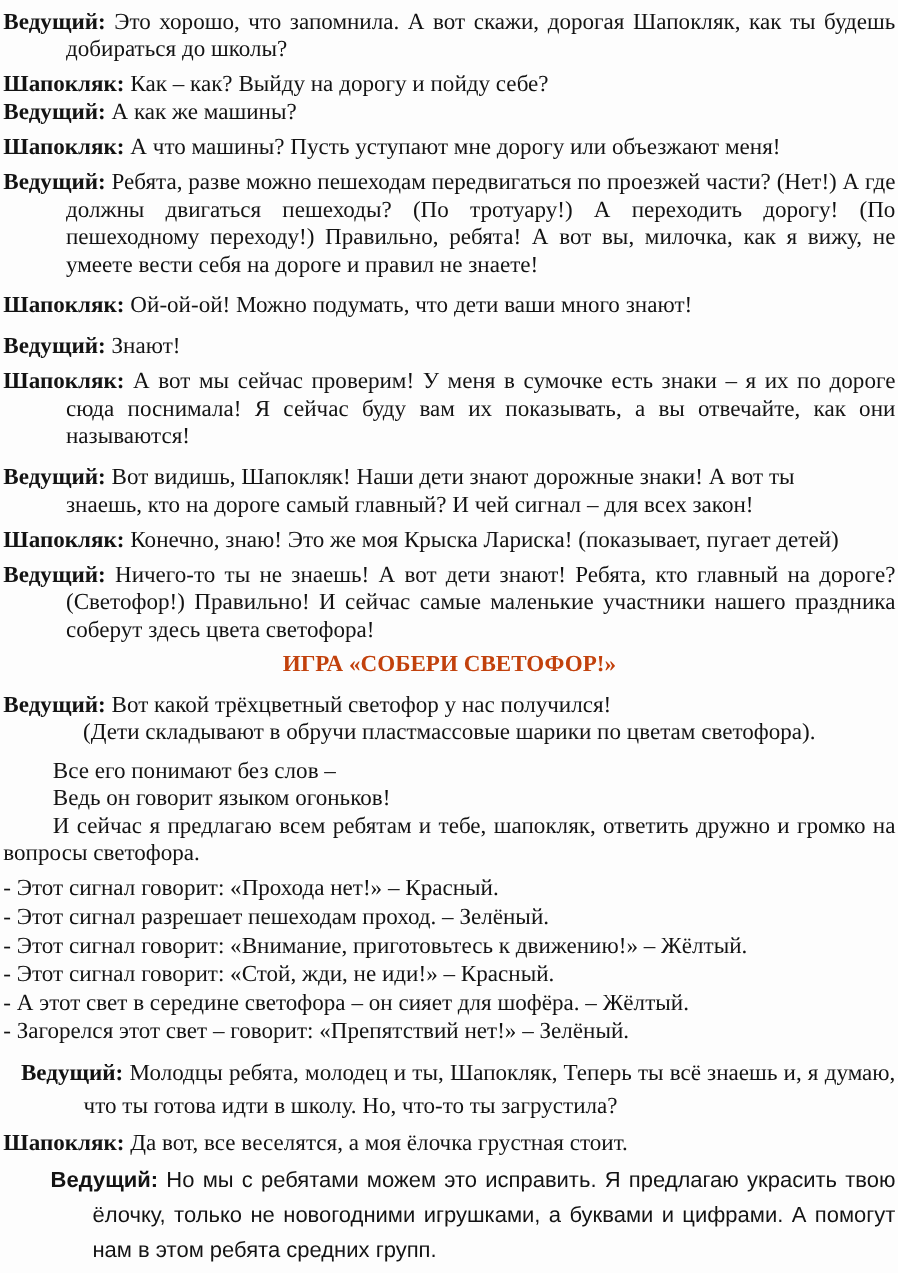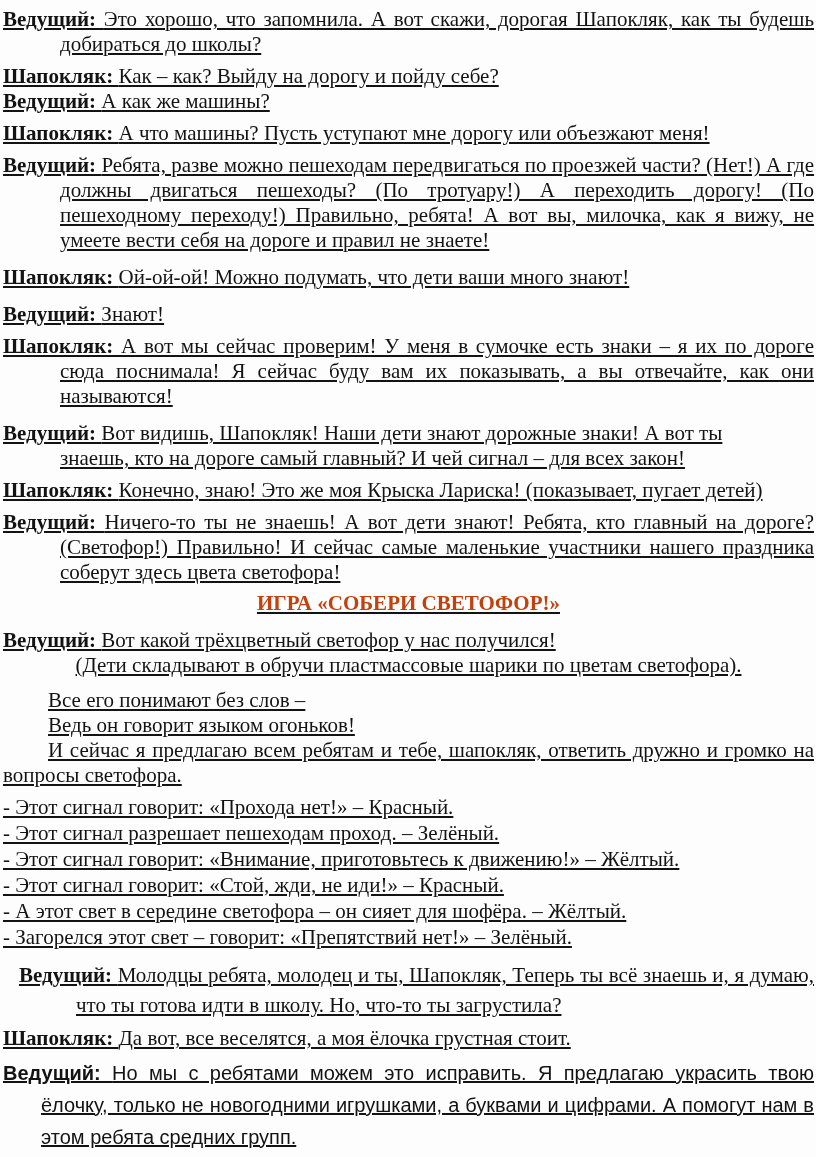--- a/index.html
+++ b/index.html
@@ -9,25 +9,24 @@
     overflow: hidden;
   }
   .page {
     box-sizing: border-box;
     width: 816px; height: 1157px;
     padding: 7px 2px 0 3px;
     font-family: "Liberation Serif", serif;
     font-size: 21px;
     line-height: 25px;
     color: #131313;
-    text-decoration: underline;
   }
   .p { margin: 0 0 7px 0; }
   .hang  { padding-left: 57px; text-indent: -57px; }
-  .hang38{ padding-left: 38px; text-indent: -38px; }
+  .hang38{ padding-left: 38px; text-indent: -38px; margin-left: 43px; }
   .just  { text-align: justify; }
   .center{ text-align: center; }
   .red   { color: #c2410c; font-weight: bold; }
   .ind45 { padding-left: 45px; }
   .fi45  { text-indent: 45px; }
   .mb0 { margin-bottom: 0; }
   .mb1 { margin-bottom: 1px; }
   .mb6 { margin-bottom: 6px; }
   .mb10{ margin-bottom: 10px; }
   .mb12{ margin-bottom: 12px; }

